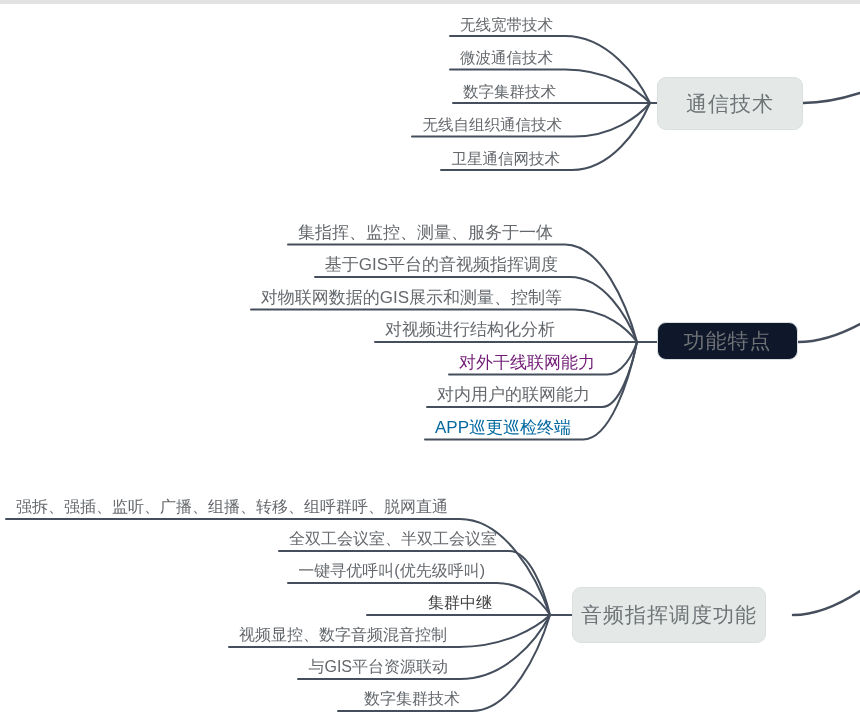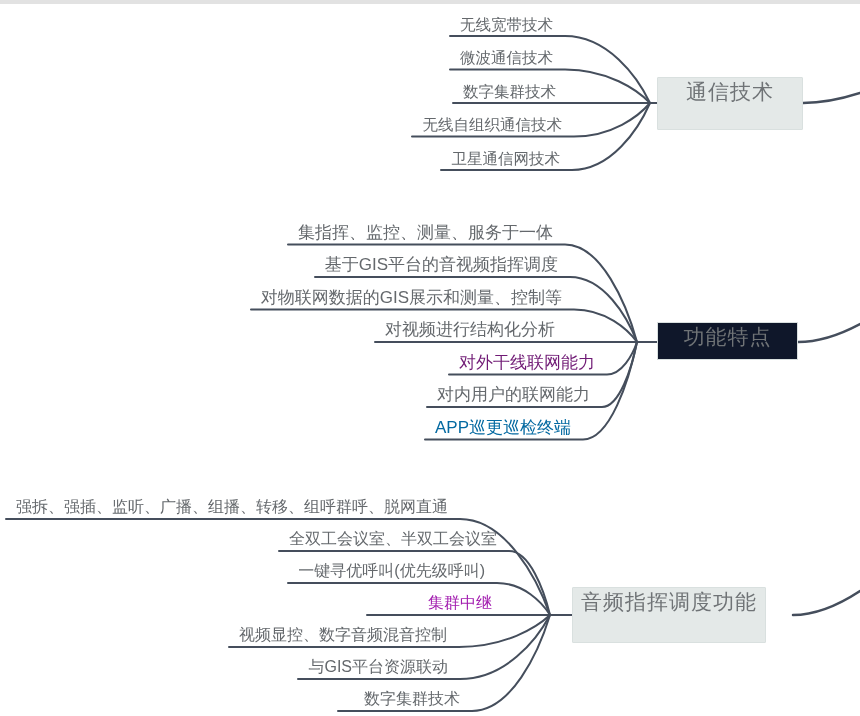--- a/index.html
+++ b/index.html
@@ -4,22 +4,22 @@
 <style>
   html,body{margin:0;padding:0;}
   body{
     width:860px;height:716px;overflow:hidden;position:relative;
     background:#ffffff;
     font-family:"Liberation Sans","DejaVu Sans",sans-serif;
   }
   .topbar{position:absolute;top:0;left:0;width:860px;height:4px;}
   #links{position:absolute;top:0;left:0;}
   .node{
-    position:absolute;display:flex;align-items:flex-start;justify-content:center;
-    border-radius:1px;box-sizing:border-box;
+    position:absolute;display:flex;align-items:center;justify-content:center;
+    border-radius:9px;box-sizing:border-box;
   }
   .node span{font-size:21px;letter-spacing:1px;}
   .branch{position:absolute;white-space:nowrap;line-height:1.25;}
 </style>
 </head>
 <body style="background: rgb(255, 255, 255);">
 
 <div id="canvas">
   <div class="topbar" style="background: rgb(226, 226, 226);"></div>
 
@@ -65,17 +65,17 @@
     <div class="branch" style="font-size: 17px; color: rgb(100, 104, 108); right: 307px; top: 221.5px;">集指挥、监控、测量、服务于一体</div>
     <div class="branch" style="font-size: 17px; color: rgb(100, 104, 108); right: 302px; top: 254px;">基于GIS平台的音视频指挥调度</div>
     <div class="branch" style="font-size: 17px; color: rgb(100, 104, 108); right: 298px; top: 286.5px;">对物联网数据的GIS展示和测量、控制等</div>
     <div class="branch" style="font-size: 17px; color: rgb(100, 104, 108); right: 305px; top: 319px;">对视频进行结构化分析</div>
     <div class="branch" style="font-size: 17px; color: #701a75; right: 265px; top: 351.5px;">对外干线联网能力</div>
     <div class="branch" style="font-size: 17px; color: rgb(100, 104, 108); right: 270px; top: 384px;">对内用户的联网能力</div>
     <div class="branch" style="font-size: 17px; color: #0369a1; right: 289px; top: 416.5px;">APP巡更巡检终端</div>
     <div class="branch" style="font-size: 16px; color: rgb(100, 104, 108); right: 412px; top: 497px;">强拆、强插、监听、广播、组播、转移、组呼群呼、脱网直通</div>
     <div class="branch" style="font-size: 16px; color: rgb(100, 104, 108); right: 363px; top: 529px;">全双工会议室、半双工会议室</div>
     <div class="branch" style="font-size: 16px; color: rgb(100, 104, 108); right: 375px; top: 561px;">一键寻优呼叫(优先级呼叫)</div>
-    <div class="branch" style="font-size: 16px; color: #a21caf; right: 368px; top: 593px;">集群中继</div>
+    <div class="branch" style="font-size: 16px; color: #404040; right: 368px; top: 593px;">集群中继</div>
     <div class="branch" style="font-size: 16px; color: rgb(100, 104, 108); right: 413px; top: 625px;">视频显控、数字音频混音控制</div>
     <div class="branch" style="font-size: 16px; color: rgb(100, 104, 108); right: 412px; top: 657px;">与GIS平台资源联动</div>
     <div class="branch" style="font-size: 16px; color: rgb(100, 104, 108); right: 400px; top: 689px;">数字集群技术</div>
   </div>
 
 </body></html>

